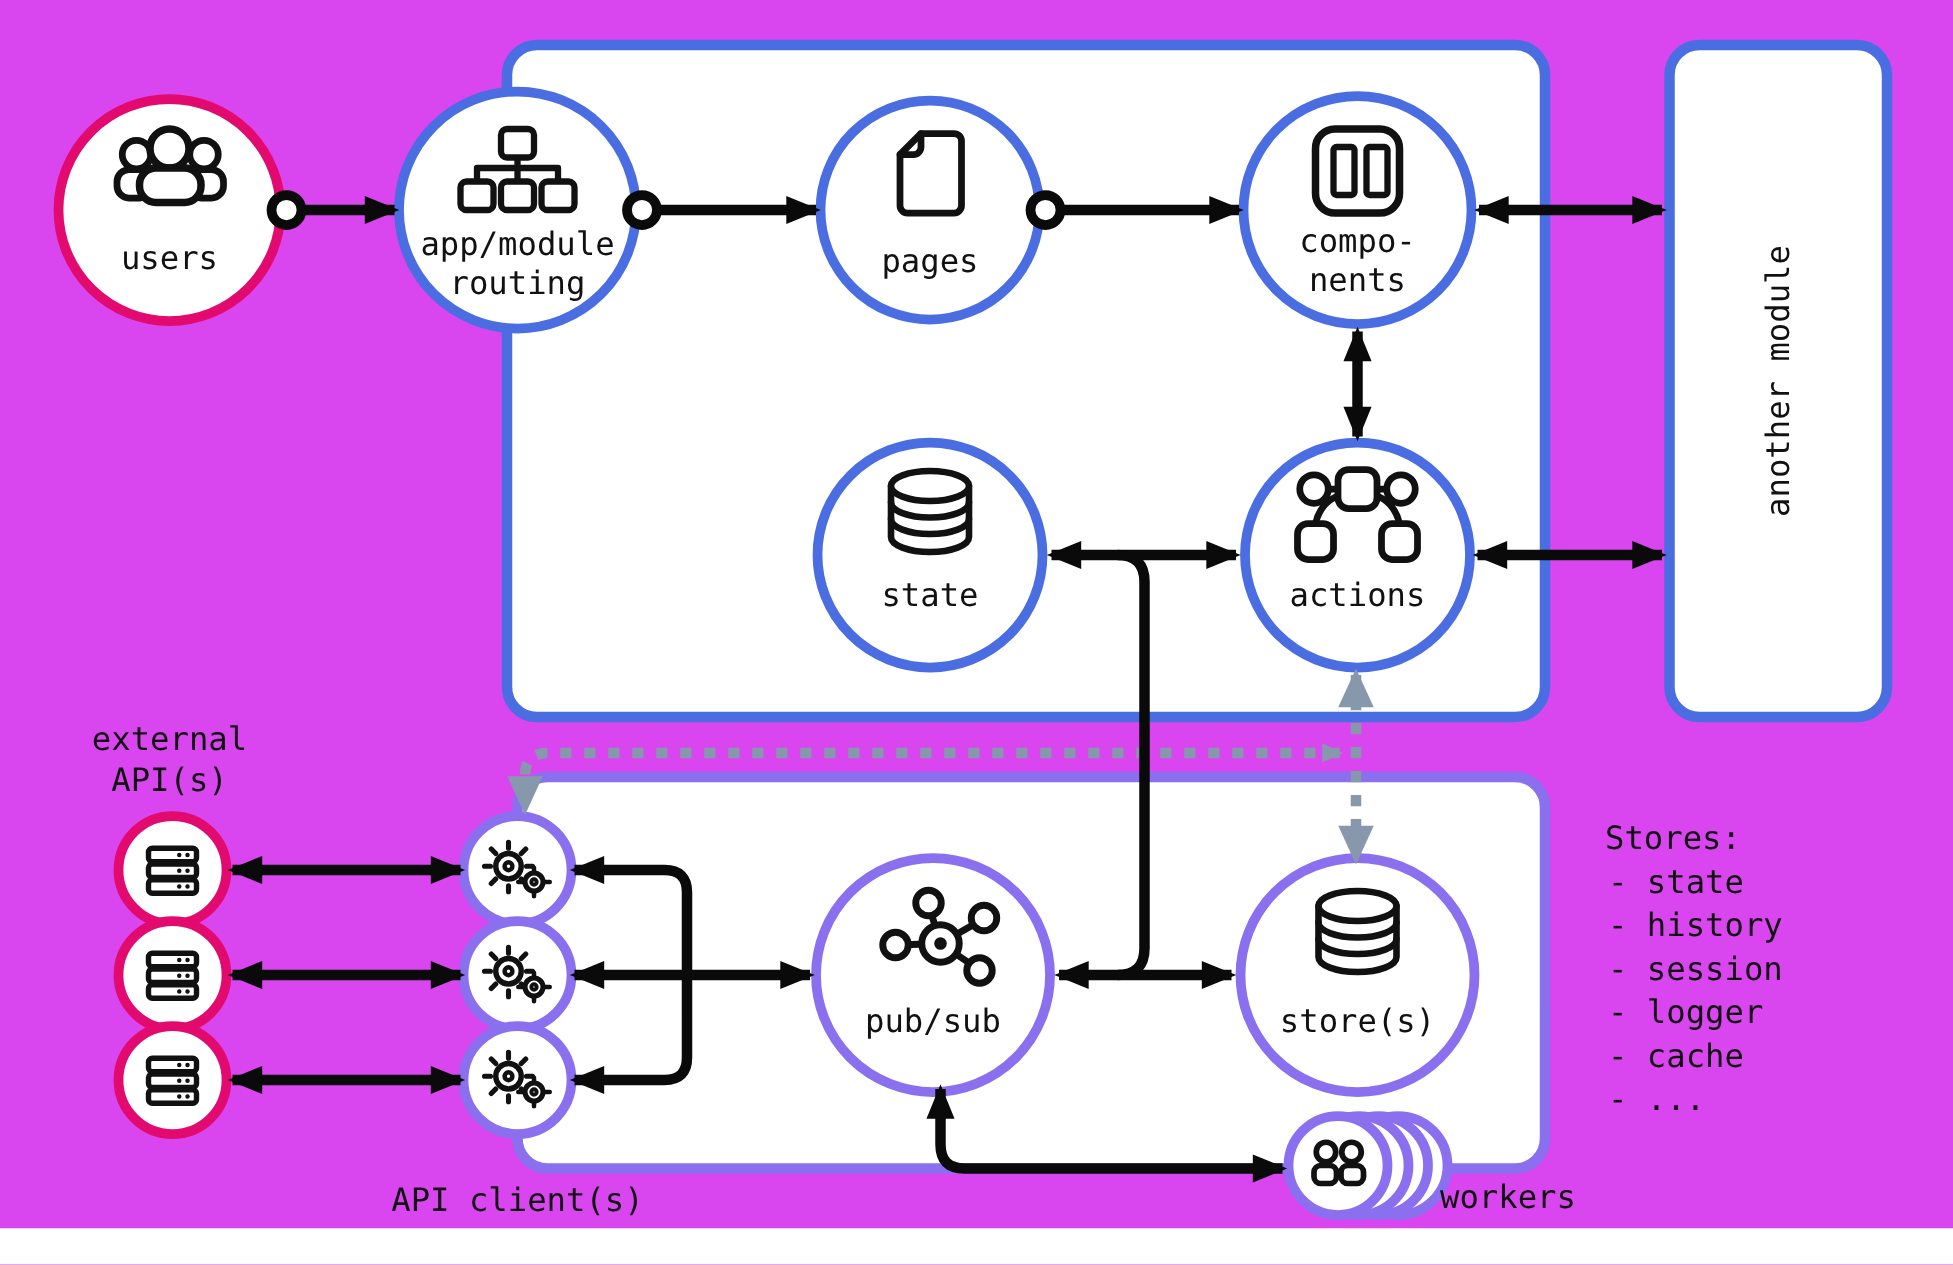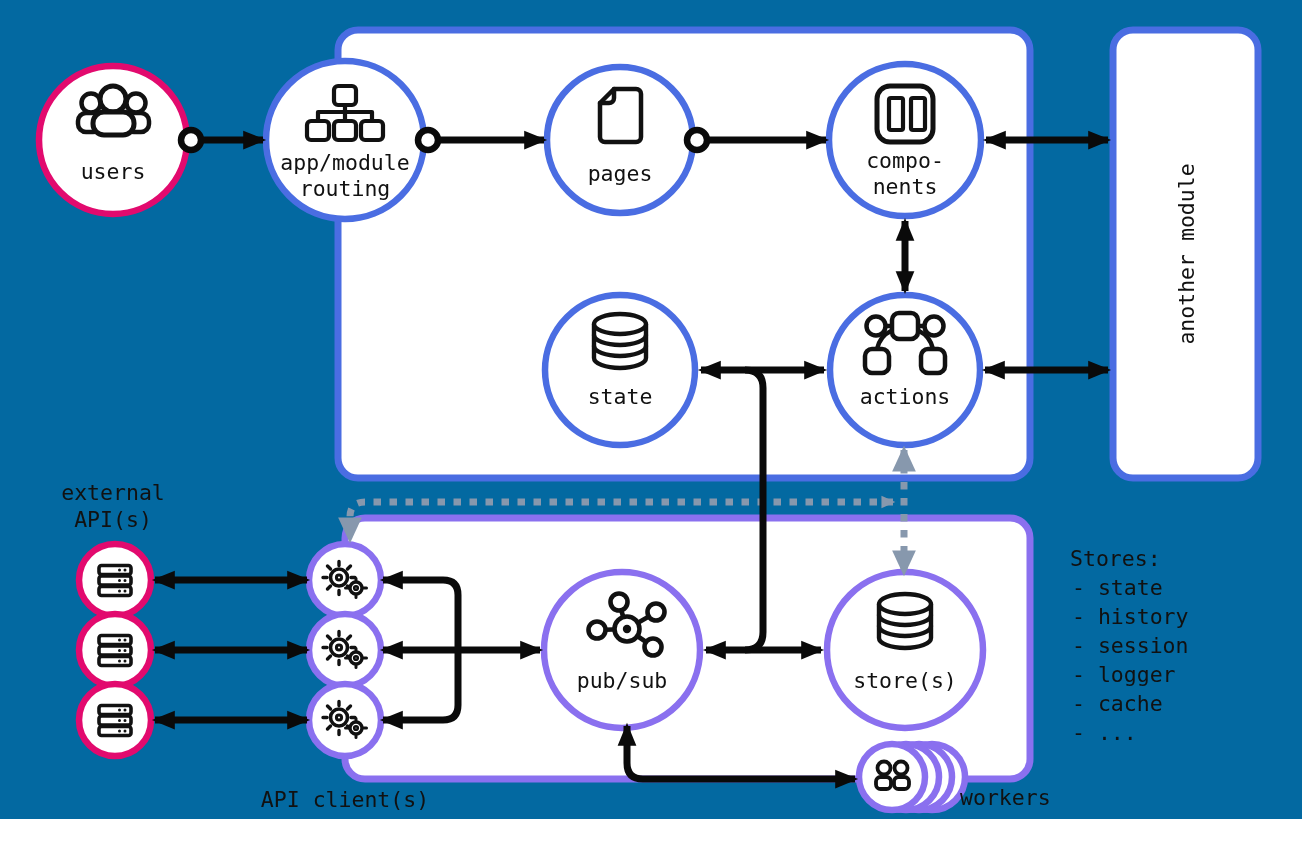--- a/index.html
+++ b/index.html
@@ -1,19 +1,19 @@
 <!DOCTYPE html>
 <html style="--pink: #e20a6e; --blue: #4a6de2; --purple: #8a70ef; --gray: #8798ad; --ink: #0a0a0a;"><head>
 <meta charset="utf-8">
 <style>
   :root{
     --pink:#e20a6e; --blue:#4a6de2; --purple:#8a70ef; --gray:#8798ad; --ink:#0a0a0a;
   }
   html,body{margin:0;padding:0;background:#ffffff;}
-  .stage{width:1302px;height:819px;position:relative;background:#0369a1;overflow:hidden;}
+  .stage{width:1302px;height:819px;position:relative;background:#d946ef;overflow:hidden;}
   svg{display:block;}
   text{font-family:"DejaVu Sans Mono","Liberation Mono",monospace;font-size:21.5px;fill:#111;}
   .box{fill:#fff;stroke-width:7;}
   .box-blue{stroke:var(--blue);}
   .box-purple{stroke:var(--purple);}
   .c{fill:#fff;stroke-width:6.5;}
   .c-pink{stroke:var(--pink);}
   .c-blue{stroke:var(--blue);}
   .c-purple{stroke:var(--purple);}
   .arrow{stroke:var(--ink);stroke-width:7;fill:none;}

